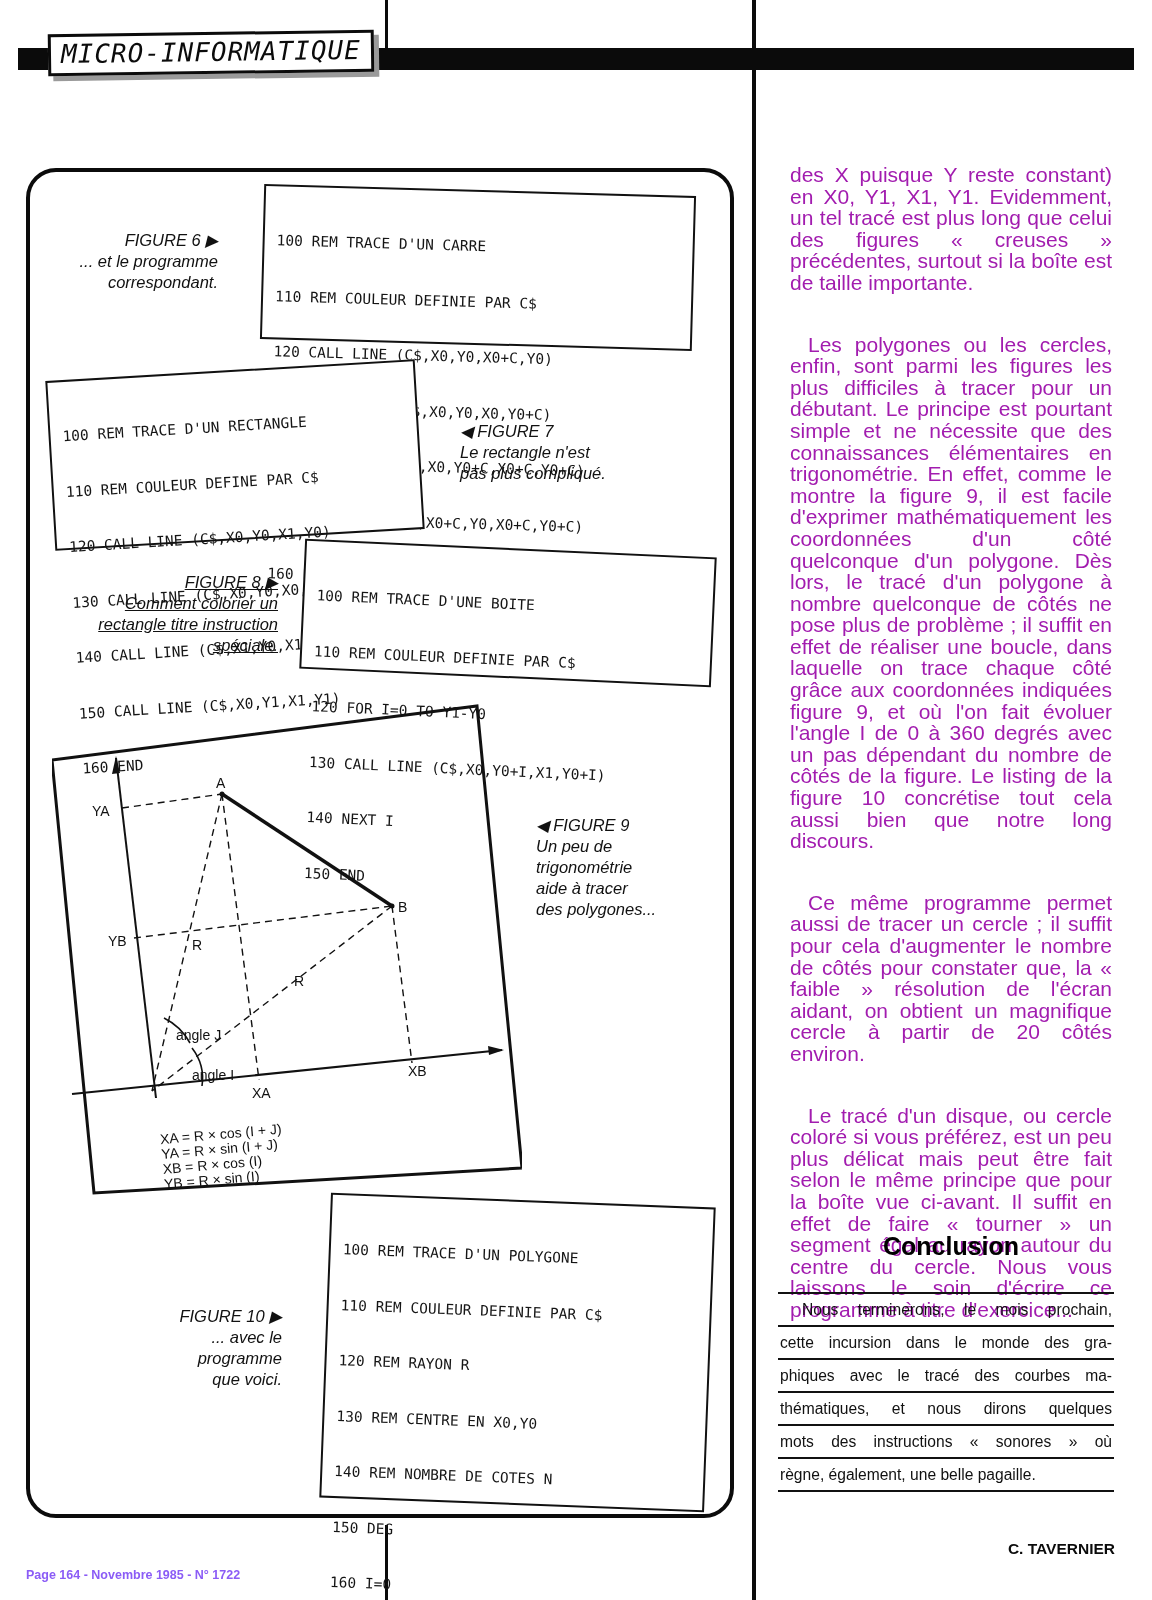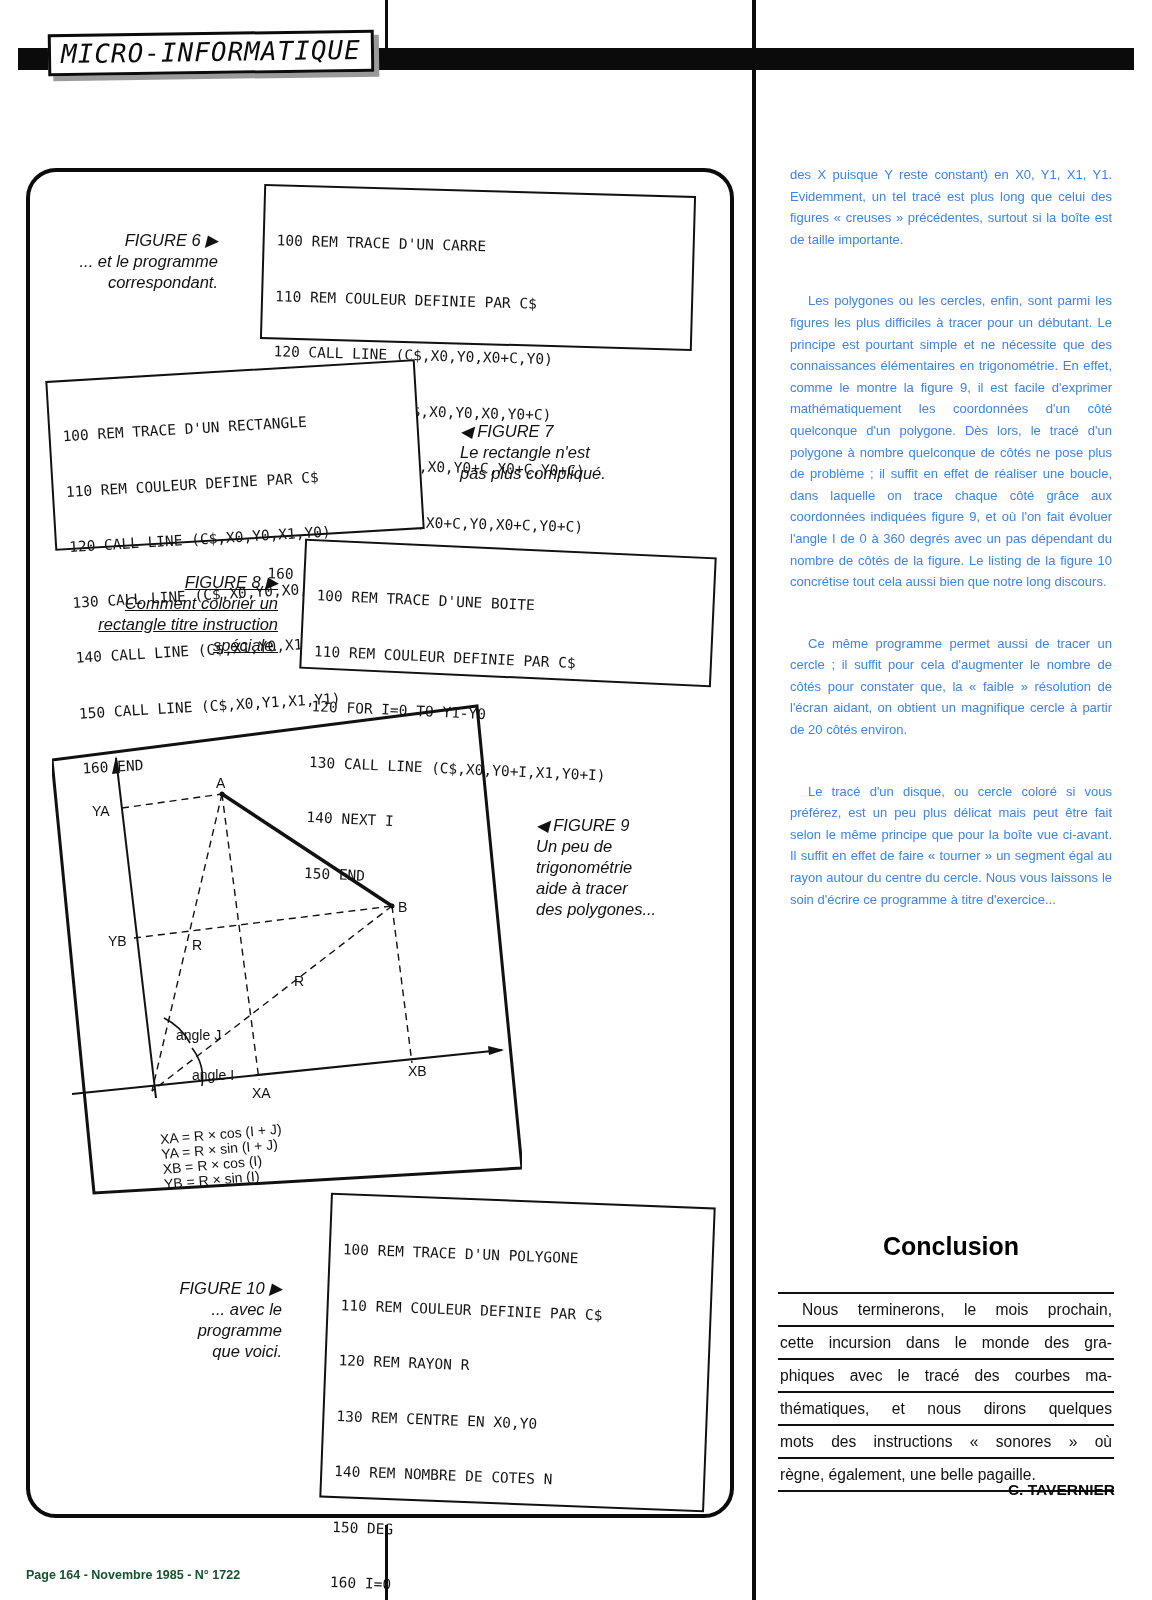--- a/index.html
+++ b/index.html
@@ -48,33 +48,33 @@
   
   .caption {
     position: absolute; font-style: italic; font-size: 16.5px; line-height: 21px; color: #111;
   }
   .caption .fig-label { display: block; }
   .cap-right { text-align: right; }
   .cap6  { left: 40px;  top: 230px; width: 178px; }
   .cap7  { left: 460px; top: 421px; width: 200px; }
   .cap8  { left: 80px;  top: 572px; width: 198px; text-decoration: underline; }
   .cap9  { left: 536px; top: 815px; width: 150px; }
-  .cap10 { left: 130px; top: 1278px; width: 152px; text-align: right; }
+  .cap10 { left: 130px; top: 1306px; width: 152px; text-align: right; }
 
   
   .fig9-box {
     position: absolute; left: 52px; top: 698px; width: 420px; height: 485px;
   }
   .fig9-box svg { position: absolute; left: 0; top: 0; }
   .diag-label { font-family: "Liberation Sans", sans-serif; font-size: 14px; fill: #111; }
 
   
   .article {
     position: absolute; left: 790px; top: 164px; width: 322px;
-    font-size: 13px; line-height: 21.6px; text-align: justify; color: #3b82f6;
+    font-size: 21px; line-height: 21.6px; text-align: justify; color: #a21caf;
     hyphens: manual;
   }
   .article p { margin: 0; text-indent: 0; }
   .article p.indent { text-indent: 18px; margin-top: 40px; }
 
   .conclusion-title {
     position: absolute; left: 790px; top: 1232px; width: 322px; text-align: center;
     font-weight: bold; font-size: 25px; color: #000000;
   }
   .conclusion-box {
@@ -82,25 +82,25 @@
   }
   .conclusion-line {
     display: block; border-top: 2px solid #111; height: 31px; line-height: 31px;
     font-size: 15.6px; text-align: justify; text-align-last: justify; padding: 0 2px;
     white-space: nowrap; overflow: hidden;
   }
   .conclusion-line.first { text-indent: 22px; }
   .conclusion-line.last { text-align-last: left; border-bottom: 2px solid #111; }
 
   .author {
-    position: absolute; left: 960px; top: 1481px; width: 155px; text-align: right;
+    position: absolute; left: 960px; top: 1540px; width: 155px; text-align: right;
     font-weight: bold; font-size: 15.5px; color: #0b0b0b;
   }
   .footer {
-    position: absolute; left: 26px; top: 1568px; font-weight: bold; font-size: 12.5px; color: #14532d;
+    position: absolute; left: 26px; top: 1568px; font-weight: bold; font-size: 12.5px; color: #8b5cf6;
   }
 </style>
 </head>
 <body>
 
 <div class="header-bar"></div>
 <div class="header-tag">MICRO-INFORMATIQUE</div>
 
 <div class="vrule rule-left"></div>
 <div class="vrule rule-left2"></div>

